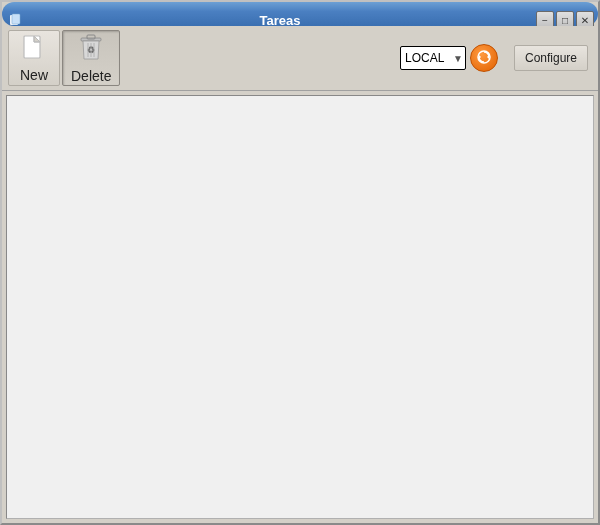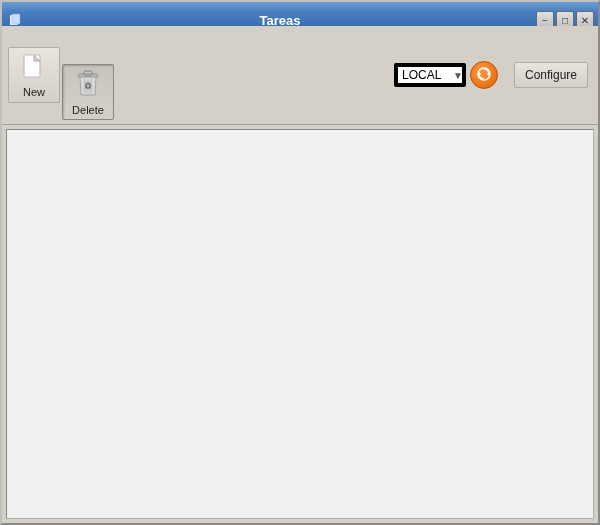--- a/index.html
+++ b/index.html
@@ -22,20 +22,21 @@
     }
 
     .title-bar {
       background: linear-gradient(to bottom, #6b9fd4 0%, #4a7fc1 40%, #3a6fb1 100%);
       height: 24px;
       display: flex;
       align-items: center;
       justify-content: space-between;
       padding: 12px 4px 0 6px;
       user-select: none;
+      border-radius: 12px;
     }
 
     .title-bar-icon {
       width: 16px;
       height: 16px;
       display: flex;
       align-items: center;
       justify-content: center;
     }
 
@@ -93,44 +94,43 @@
       border-radius: 2px;
       cursor: pointer;
       gap: 2px;
     }
 
     .toolbar-btn.active,
     .toolbar-btn:active {
       background: linear-gradient(to bottom, #c8c4bc, #d4d0c8);
       border-color: #8a8680;
       box-shadow: inset 1px 1px 2px rgba(0,0,0,0.2);
-      margin-top: 34px;
     }
 
     .toolbar-btn .btn-label {
-      font-size: 11px;
+      font-size: 14px;
       color: #222;
     }
 
     .toolbar-spacer {
       flex: 1;
     }
 
     .location-area {
       display: flex;
       align-items: center;
       gap: 4px;
       margin-right: 4px;
     }
 
     .location-select {
       height: 24px;
       padding: 0 4px;
       background: white;
-      border: 4px solid #000000;
+      border: 1px solid #000000;
       border-radius: 2px;
       font-size: 12px;
       cursor: pointer;
       appearance: none;
       -webkit-appearance: none;
       padding-right: 20px;
       position: relative;
     }
 
     .select-wrapper {

